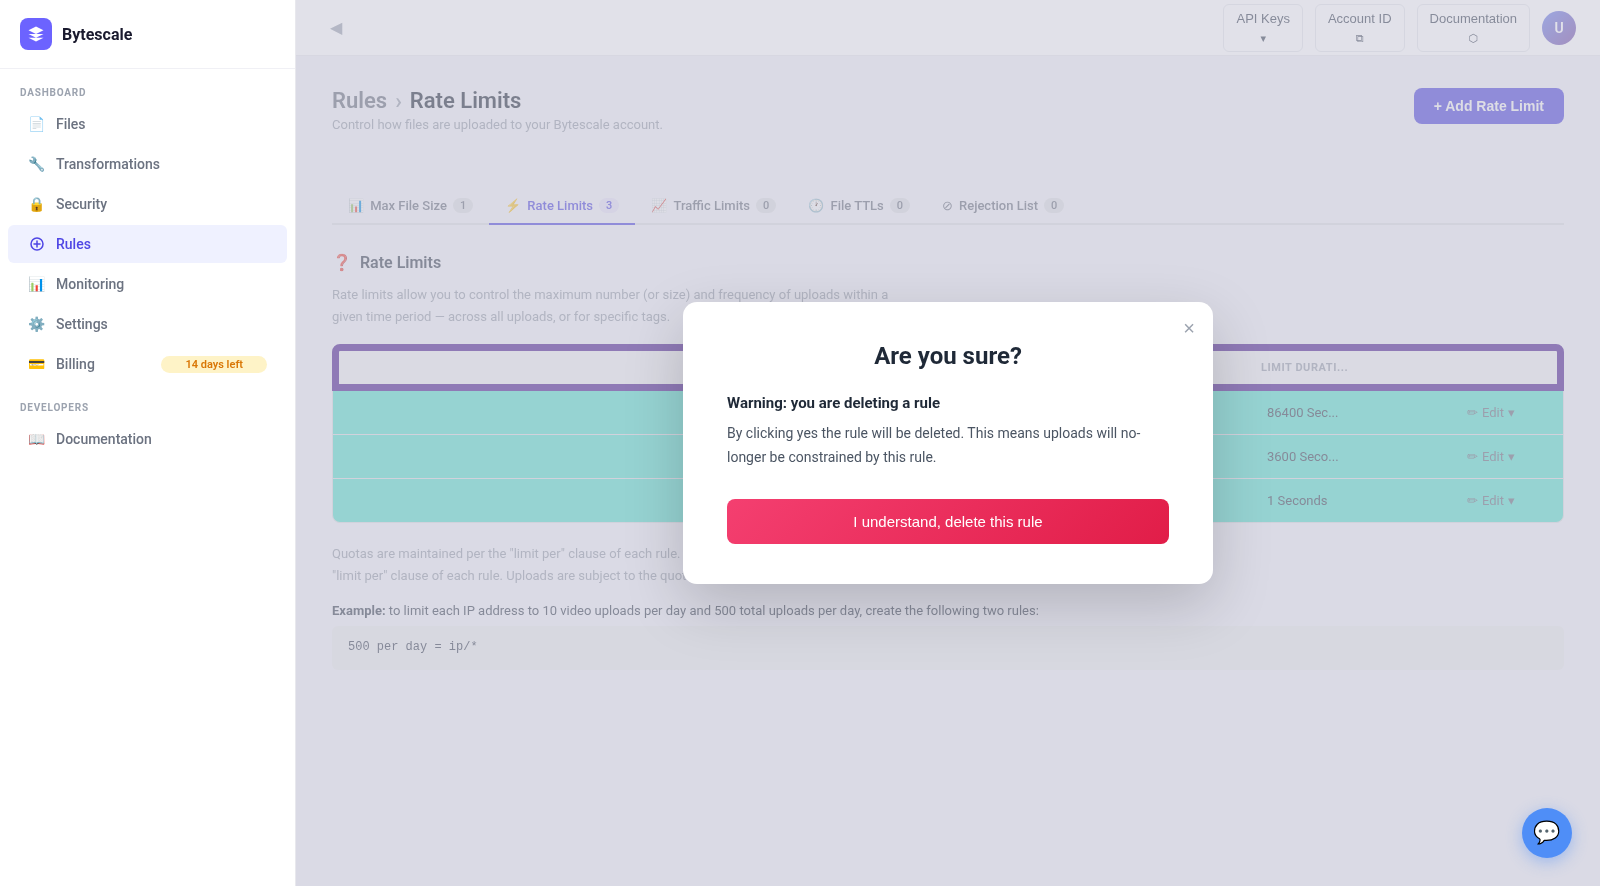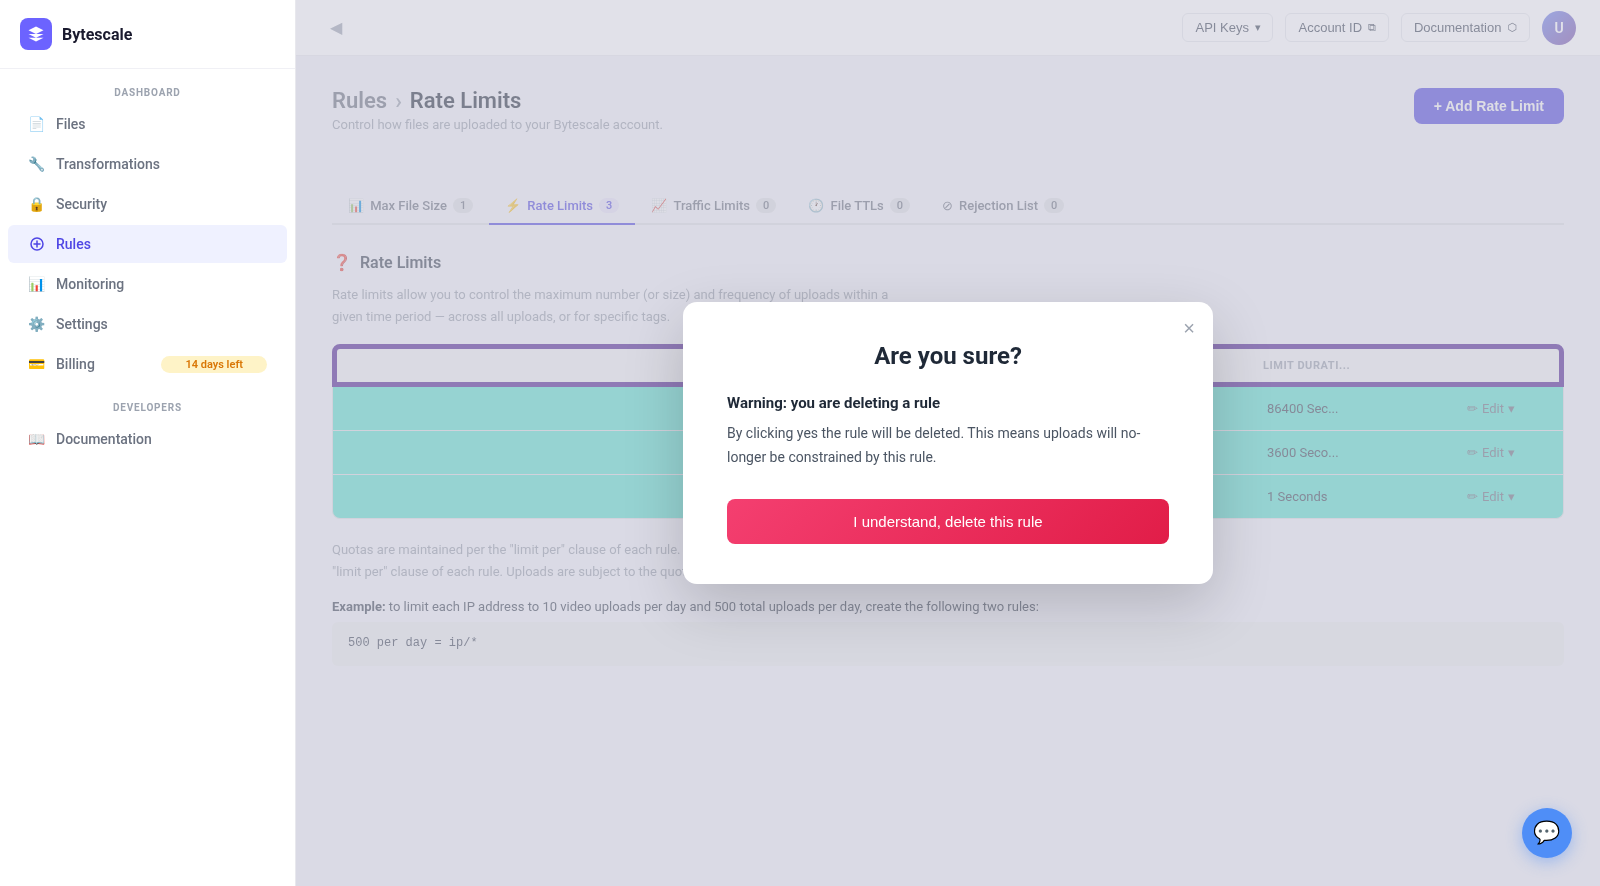--- a/index.html
+++ b/index.html
@@ -4,33 +4,33 @@
   <style>
     * { box-sizing: border-box; margin: 0; padding: 0; }
     body { font-family: -apple-system, BlinkMacSystemFont, 'Segoe UI', Roboto, sans-serif; background: #f0f0f5; display: flex; height: 886px; overflow: hidden; }
 
     
     .sidebar { width: 296px; background: #fff; border-right: 1px solid #e8e8ed; display: flex; flex-direction: column; flex-shrink: 0; height: 100%; }
     .sidebar-logo { display: flex; align-items: center; gap: 10px; padding: 18px 20px; border-bottom: 1px solid #f0f0f5; }
     .logo-icon { width: 32px; height: 32px; background: #6c63ff; border-radius: 8px; display: flex; align-items: center; justify-content: center; }
     .logo-icon svg { width: 18px; height: 18px; fill: white; }
     .logo-text { font-size: 16px; font-weight: 700; color: #1a1a2e; }
-    .sidebar-section-label { font-size: 10px; font-weight: 700; color: #9ca3af; letter-spacing: 0.08em; padding: 18px 20px 6px; text-transform: uppercase; text-align: center; }
+    .sidebar-section-label { font-size: 10px; font-weight: 700; color: #9ca3af; letter-spacing: 0.08em; padding: 18px 20px 6px; text-transform: uppercase; }
     .sidebar-item { display: flex; align-items: center; gap: 10px; padding: 10px 20px; cursor: pointer; border-radius: 6px; margin: 1px 8px; color: #6b7280; font-size: 14px; font-weight: 500; }
     .sidebar-item.active { background: #eff1ff; color: #4f46e5; }
     .sidebar-item .icon { width: 18px; height: 18px; display: flex; align-items: center; justify-content: center; flex-shrink: 0; }
     .sidebar-item .badge { margin-left: auto; font-size: 11px; background: #fef3c7; color: #d97706; border-radius: 10px; padding: 2px 24px; font-weight: 600; }
 
     
     .main { flex: 1; display: flex; flex-direction: column; overflow: hidden; position: relative; }
 
     
     .top-bar { display: flex; align-items: center; justify-content: flex-end; gap: 12px; padding: 12px 24px; background: #fff; border-bottom: 1px solid #e8e8ed; height: 56px; }
     .collapse-btn { padding: 6px 10px; border: none; background: none; cursor: pointer; color: #9ca3af; font-size: 16px; margin-right: auto; }
-    .top-bar-btn { display: flex; align-items: center; gap: 6px; padding: 6px 12px; border: 1px solid #e5e7eb; border-radius: 6px; background: #fff; color: #374151; font-size: 13px; cursor: pointer; font-weight: 500; }
+    .top-bar-btn { display: flex; align-items: center; gap: 6px; padding: 6px 12px; border: 1px solid #e5e7eb; border-radius: 6px; background: #fff; color: #374151; font-size: 13px; cursor: pointer; font-weight: 500; flex-direction: column; }
     .avatar { width: 34px; height: 34px; border-radius: 50%; background: linear-gradient(135deg, #667eea, #764ba2); display: flex; align-items: center; justify-content: center; color: white; font-size: 14px; font-weight: 600; }
 
     
     .page-content { flex: 1; padding: 32px 36px; overflow-y: auto; filter: brightness(0.96); }
     .breadcrumb { display: flex; align-items: center; gap: 8px; font-size: 22px; font-weight: 600; color: #6b7280; margin-bottom: 4px; }
     .breadcrumb .separator { color: #9ca3af; }
     .breadcrumb .current { color: #1f2937; }
     .page-subtitle { font-size: 13px; color: #9ca3af; margin-bottom: 28px; }
     .page-header-row { display: flex; align-items: flex-start; justify-content: space-between; margin-bottom: 28px; }
     .add-btn { display: flex; align-items: center; gap: 6px; background: #4f46e5; color: white; border: none; border-radius: 8px; padding: 10px 20px; font-size: 14px; font-weight: 600; cursor: pointer; white-space: nowrap; }
@@ -40,21 +40,21 @@
     .tab { display: flex; align-items: center; gap: 6px; padding: 10px 16px; font-size: 13px; font-weight: 500; color: #6b7280; cursor: pointer; border-bottom: 2px solid transparent; margin-bottom: -2px; white-space: nowrap; }
     .tab.active { color: #4f46e5; border-bottom-color: #4f46e5; }
     .tab .count { font-size: 11px; background: #e5e7eb; border-radius: 10px; padding: 1px 7px; color: #6b7280; }
     .tab.active .count { background: #ede9fe; color: #4f46e5; }
 
     
     .section-title { display: flex; align-items: center; gap: 8px; font-size: 16px; font-weight: 600; color: #374151; margin-bottom: 12px; }
     .section-desc { font-size: 13px; color: #9ca3af; line-height: 1.7; max-width: 580px; margin-bottom: 16px; }
 
     
-    .table-header { display: grid; grid-template-columns: 1fr 140px 200px 80px; background: #f9fafb; border: 5px solid #4c1d95; border-radius: 8px 8px 0 0; padding: 10px 16px; }
+    .table-header { display: grid; grid-template-columns: 1fr 140px 200px 80px; background: #f9fafb; border: 7px solid #4c1d95; border-radius: 8px 8px 0 0; padding: 10px 16px; }
     .table-header-cell { font-size: 11px; font-weight: 700; color: #9ca3af; text-transform: uppercase; letter-spacing: 0.05em; }
     .table-row { display: grid; grid-template-columns: 1fr 140px 200px 80px; background: #5eead4; border: 1px solid #e5e7eb; border-top: none; padding: 14px 16px; align-items: center; }
     .table-row:last-child { border-radius: 0 0 8px 8px; }
     .table-cell { font-size: 13px; color: #374151; }
     .edit-btn { display: flex; align-items: center; gap: 4px; color: #6b7280; font-size: 13px; cursor: pointer; }
 
     
     .code-block { background: #f3f4f6; border-radius: 6px; padding: 12px 16px; font-family: 'Courier New', monospace; font-size: 12px; color: #374151; line-height: 1.6; margin: 8px 0; }
 
     

